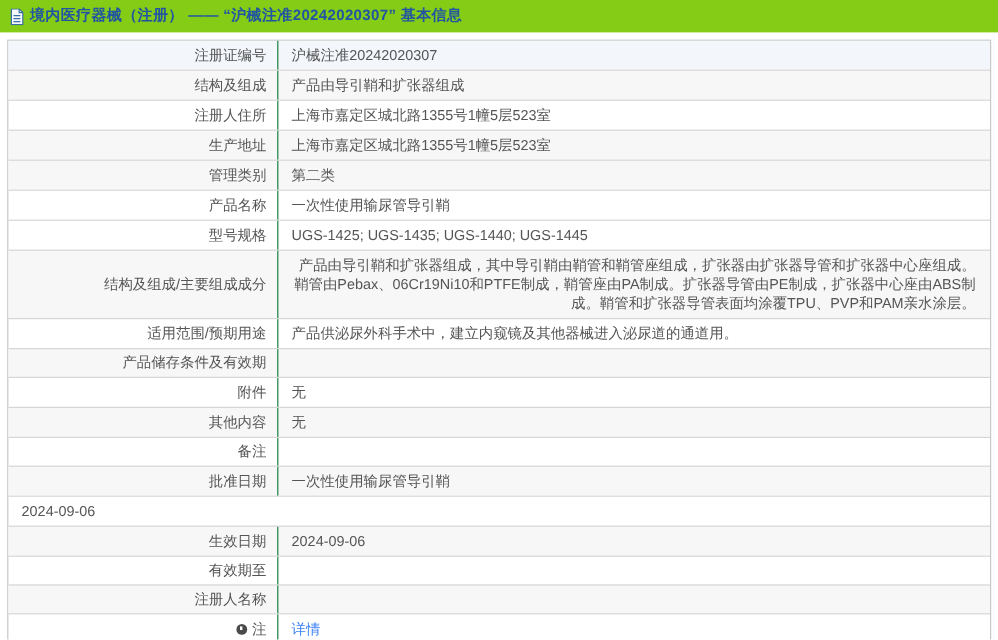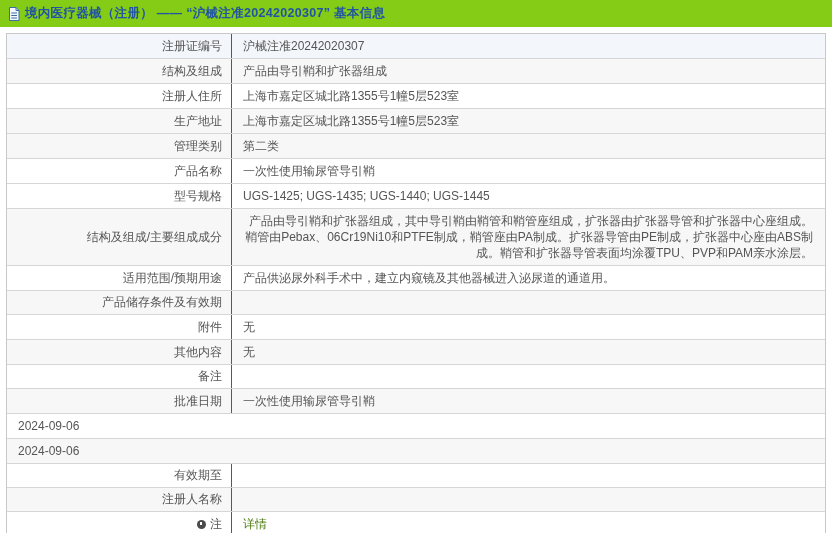--- a/index.html
+++ b/index.html
@@ -64,21 +64,21 @@
     flex: 1 1 auto;
     box-sizing: border-box;
     display: flex;
     align-items: center;
     padding: 4px 12px 4px 11px;
     line-height: 16px;
     word-break: break-all;
     text-align: right;
   }
   .value-text { color: #555555; }
-  .link { color: #4d7c0f; text-decoration: none; cursor: pointer; }
+  .link { color: #3b82f6; text-decoration: none; cursor: pointer; }
 
   
   .note-icon {
     width: 9px; height: 9px;
     background: #4a4a4a;
     border-radius: 50%;
     position: relative;
     flex: 0 0 auto;
   }
   .note-icon::after {
@@ -248,20 +248,24 @@
         </div>
     </div>
 
     <div class="row">
       <div class="value-cell">
           <span class="value-text">2024-09-06</span>
         </div>
     </div>
 
     <div class="row stripe">
+      <div class="label-cell">
+
+        <span class="label-text">生效日期</span>
+      </div>
       <div class="value-cell">
           <span class="value-text">2024-09-06</span>
         </div>
     </div>
 
     <div class="row">
       <div class="label-cell">
 
         <span class="label-text">有效期至</span>
       </div>

